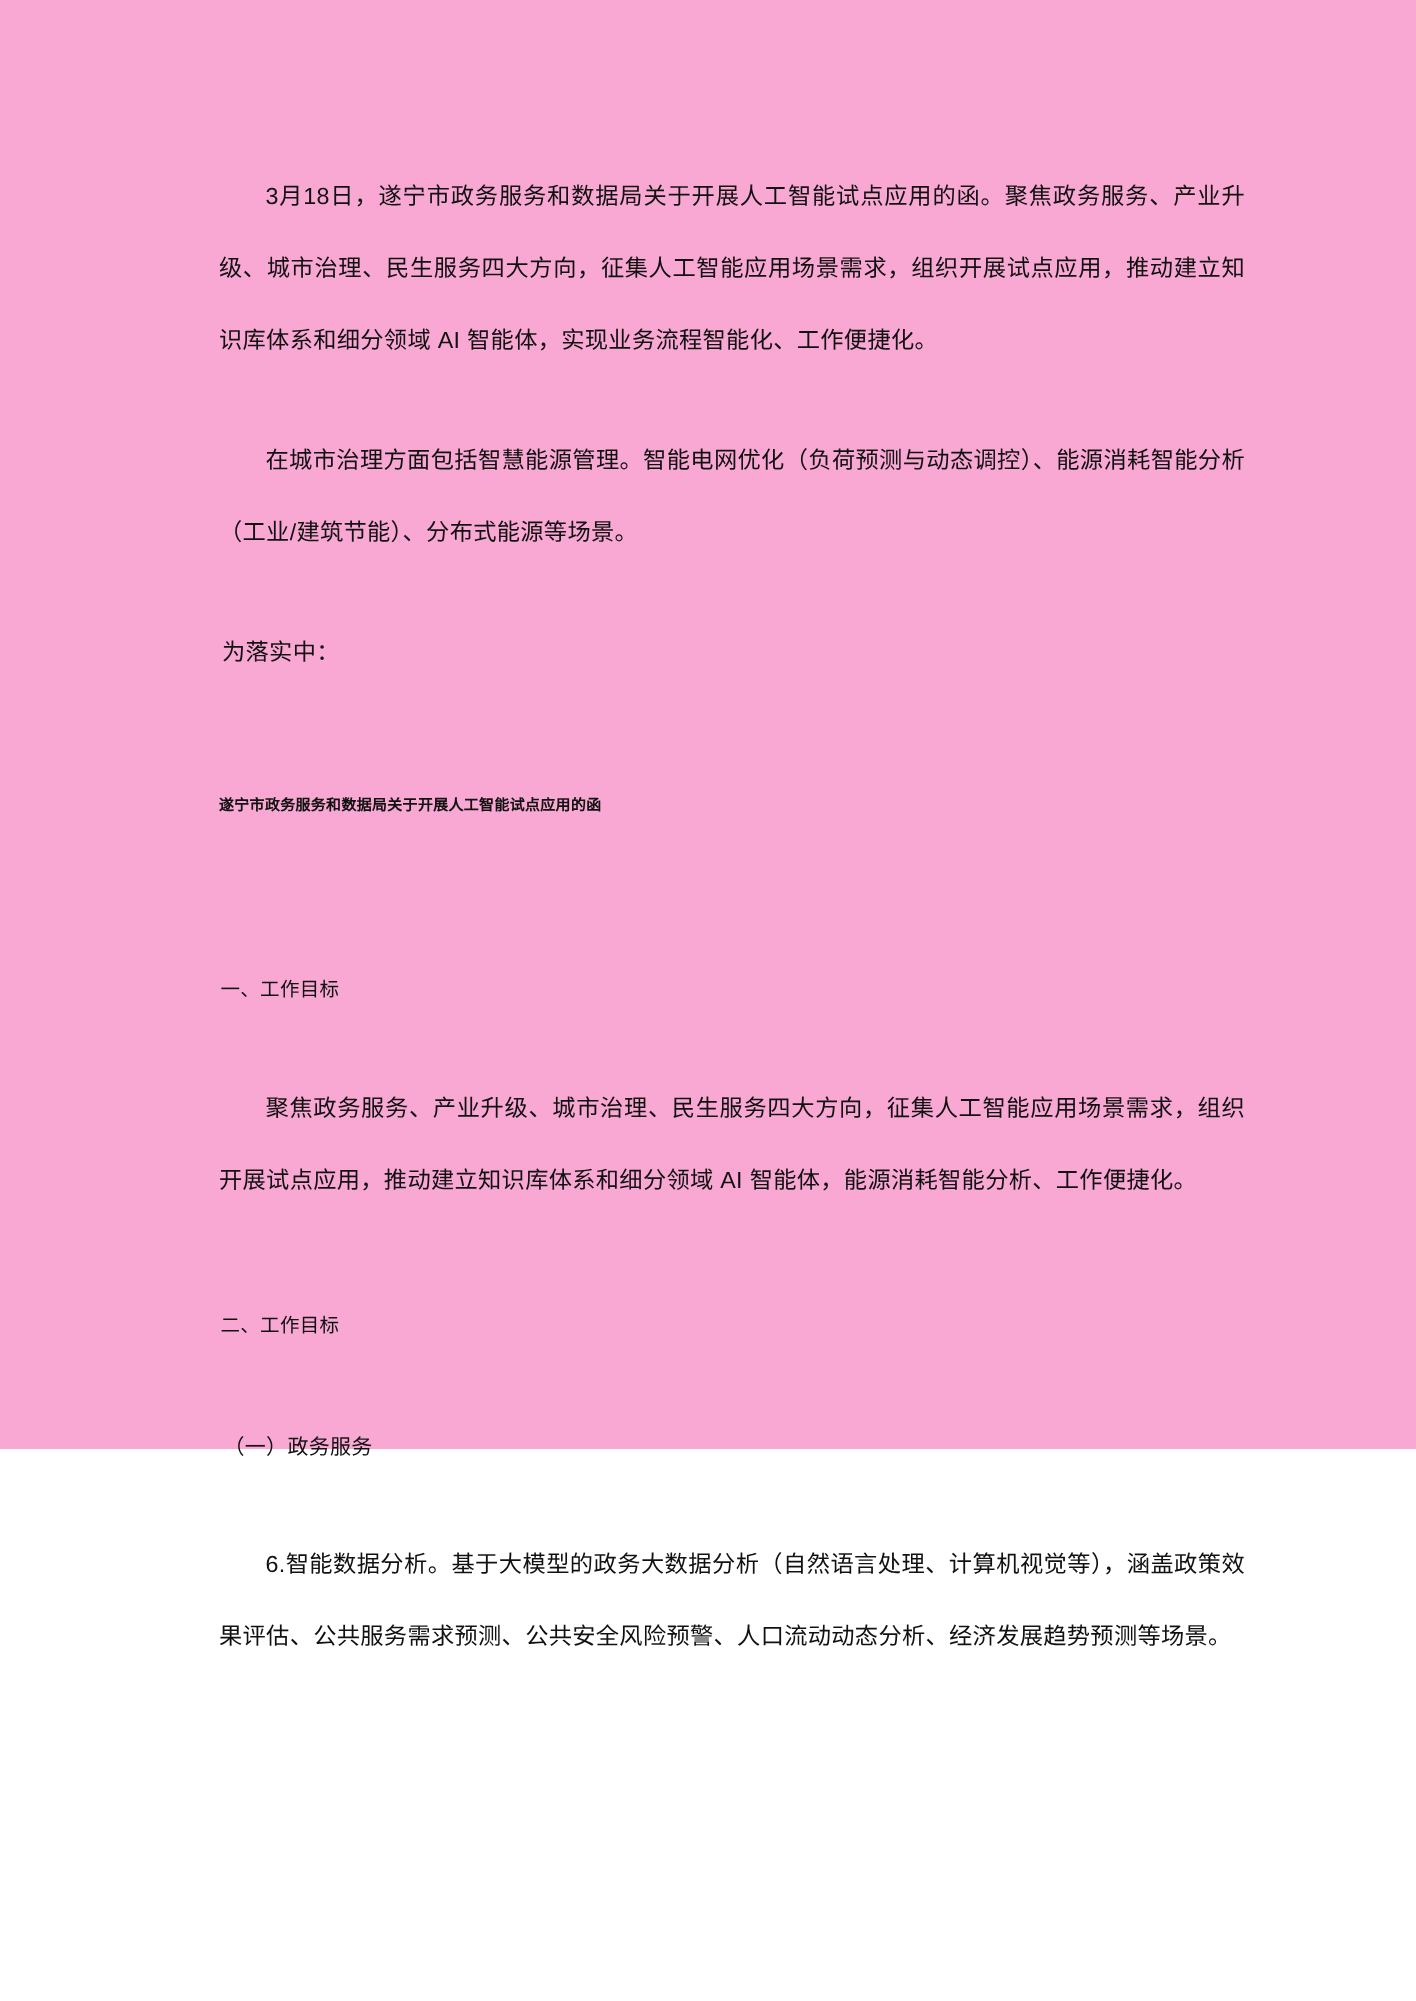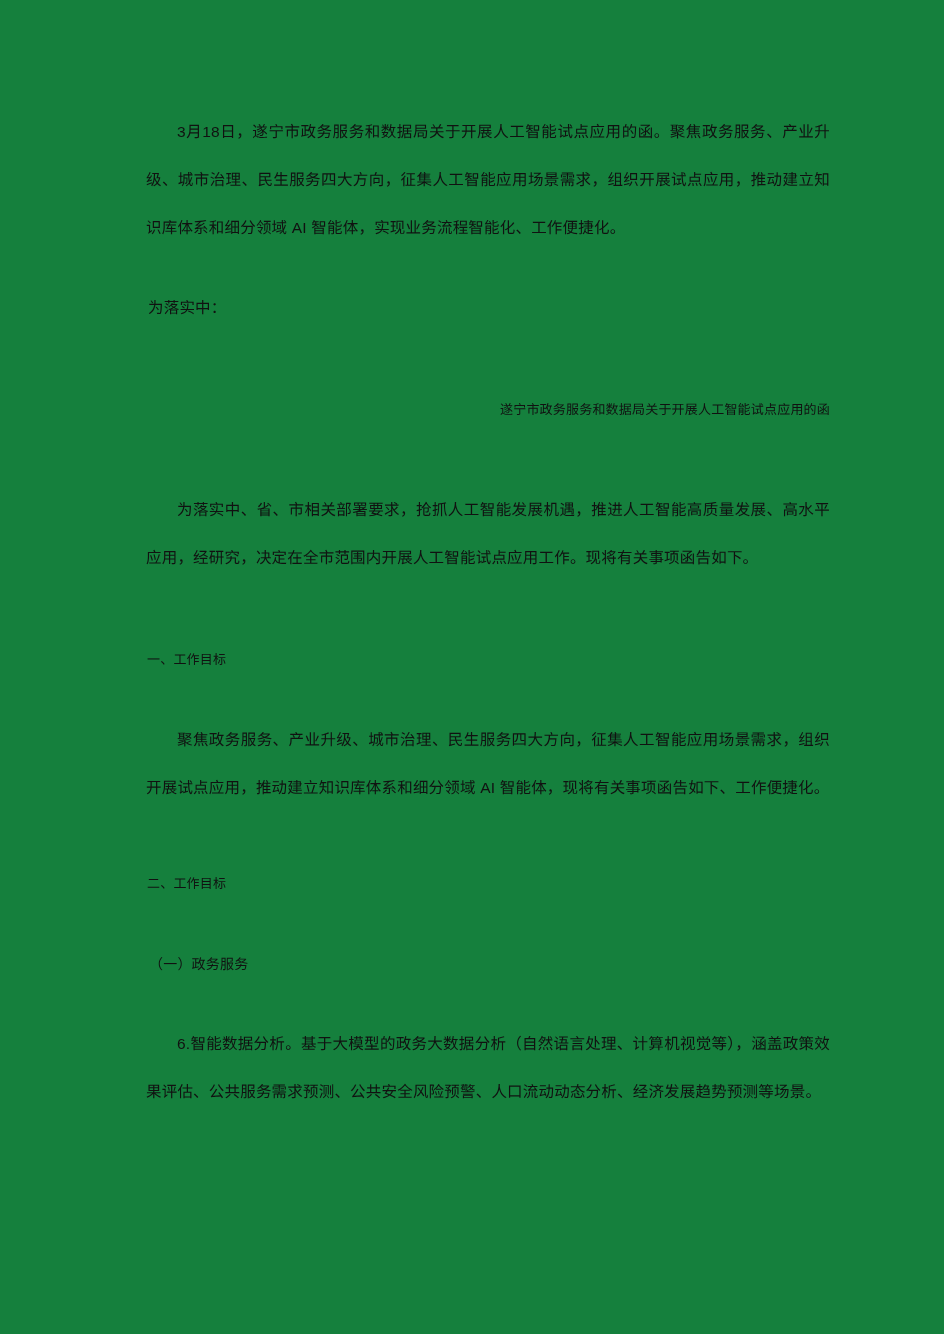--- a/index.html
+++ b/index.html
@@ -14,22 +14,22 @@
     height: 1334px;
     overflow: hidden;
     font-family: "Liberation Sans", "DejaVu Sans", sans-serif;
     color: #000000;
     -webkit-font-smoothing: antialiased;
   }
 
   .page {
     box-sizing: border-box;
     width: 944px;
-    height: 1334px;
-    background: #15803d;
+    height: 966px;
+    background: #f9a8d4;
     padding: 108px 114px 0 146px;
     position: relative;
   }
 
   .doc-body {
     width: 684px;
   }
 
   
   .para {
@@ -69,60 +69,60 @@
     line-height: 48px;
     letter-spacing: 0.2px;
     text-indent: 3px;
     color: #111111;
     font-weight: 400;
   }
 
   
   .doc-title {
     margin: 0 0 36px 0;
-    font-size: 13px;
+    font-size: 10px;
     line-height: 48px;
     letter-spacing: 0.2px;
-    text-align: right;
+    text-align: left;
     color: #111111;
-    font-weight: 400;
+    font-weight: 700;
   }
 
   
   .spacer-sm { height: 16px; }
   .spacer-md { height: 22px; }
 
   .numbered {
     text-indent: 2em;
   }
 </style>
 </head>
 <body>
 
 <div class="page">
   <div class="doc-body">
 
     <p class="para indent">3月18日，遂宁市政务服务和数据局关于开展人工智能试点应用的函。聚焦政务服务、产业升级、城市治理、民生服务四大方向，征集人工智能应用场景需求，组织开展试点应用，推动建立知识库体系和细分领域 AI 智能体，实现业务流程智能化、工作便捷化。</p>
 
+    <p class="para indent">在城市治理方面包括智慧能源管理。智能电网优化（负荷预测与动态调控）、能源消耗智能分析（工业/建筑节能）、分布式能源等场景。</p>
 
     <p class="para flush">为落实中：</p>
 
     <div class="spacer-md"></div>
 
     <p class="doc-title">遂宁市政务服务和数据局关于开展人工智能试点应用的函</p>
 
     <div class="spacer-sm"></div>
 
-    <p class="para indent">为落实中、省、市相关部署要求，抢抓人工智能发展机遇，推进人工智能高质量发展、高水平应用，经研究，决定在全市范围内开展人工智能试点应用工作。现将有关事项函告如下。</p>
 
     <div class="spacer-md"></div>
 
     <p class="heading">一、工作目标</p>
 
-    <p class="para indent">聚焦政务服务、产业升级、城市治理、民生服务四大方向，征集人工智能应用场景需求，组织开展试点应用，推动建立知识库体系和细分领域 AI 智能体，现将有关事项函告如下、工作便捷化。</p>
+    <p class="para indent">聚焦政务服务、产业升级、城市治理、民生服务四大方向，征集人工智能应用场景需求，组织开展试点应用，推动建立知识库体系和细分领域 AI 智能体，能源消耗智能分析、工作便捷化。</p>
 
     <div class="spacer-sm"></div>
 
     <p class="heading">二、工作目标</p>
 
     <p class="subheading">（一）政务服务</p>
 
     <p class="para numbered">6.智能数据分析。基于大模型的政务大数据分析（自然语言处理、计算机视觉等），涵盖政策效果评估、公共服务需求预测、公共安全风险预警、人口流动动态分析、经济发展趋势预测等场景。</p>
 
   </div>

